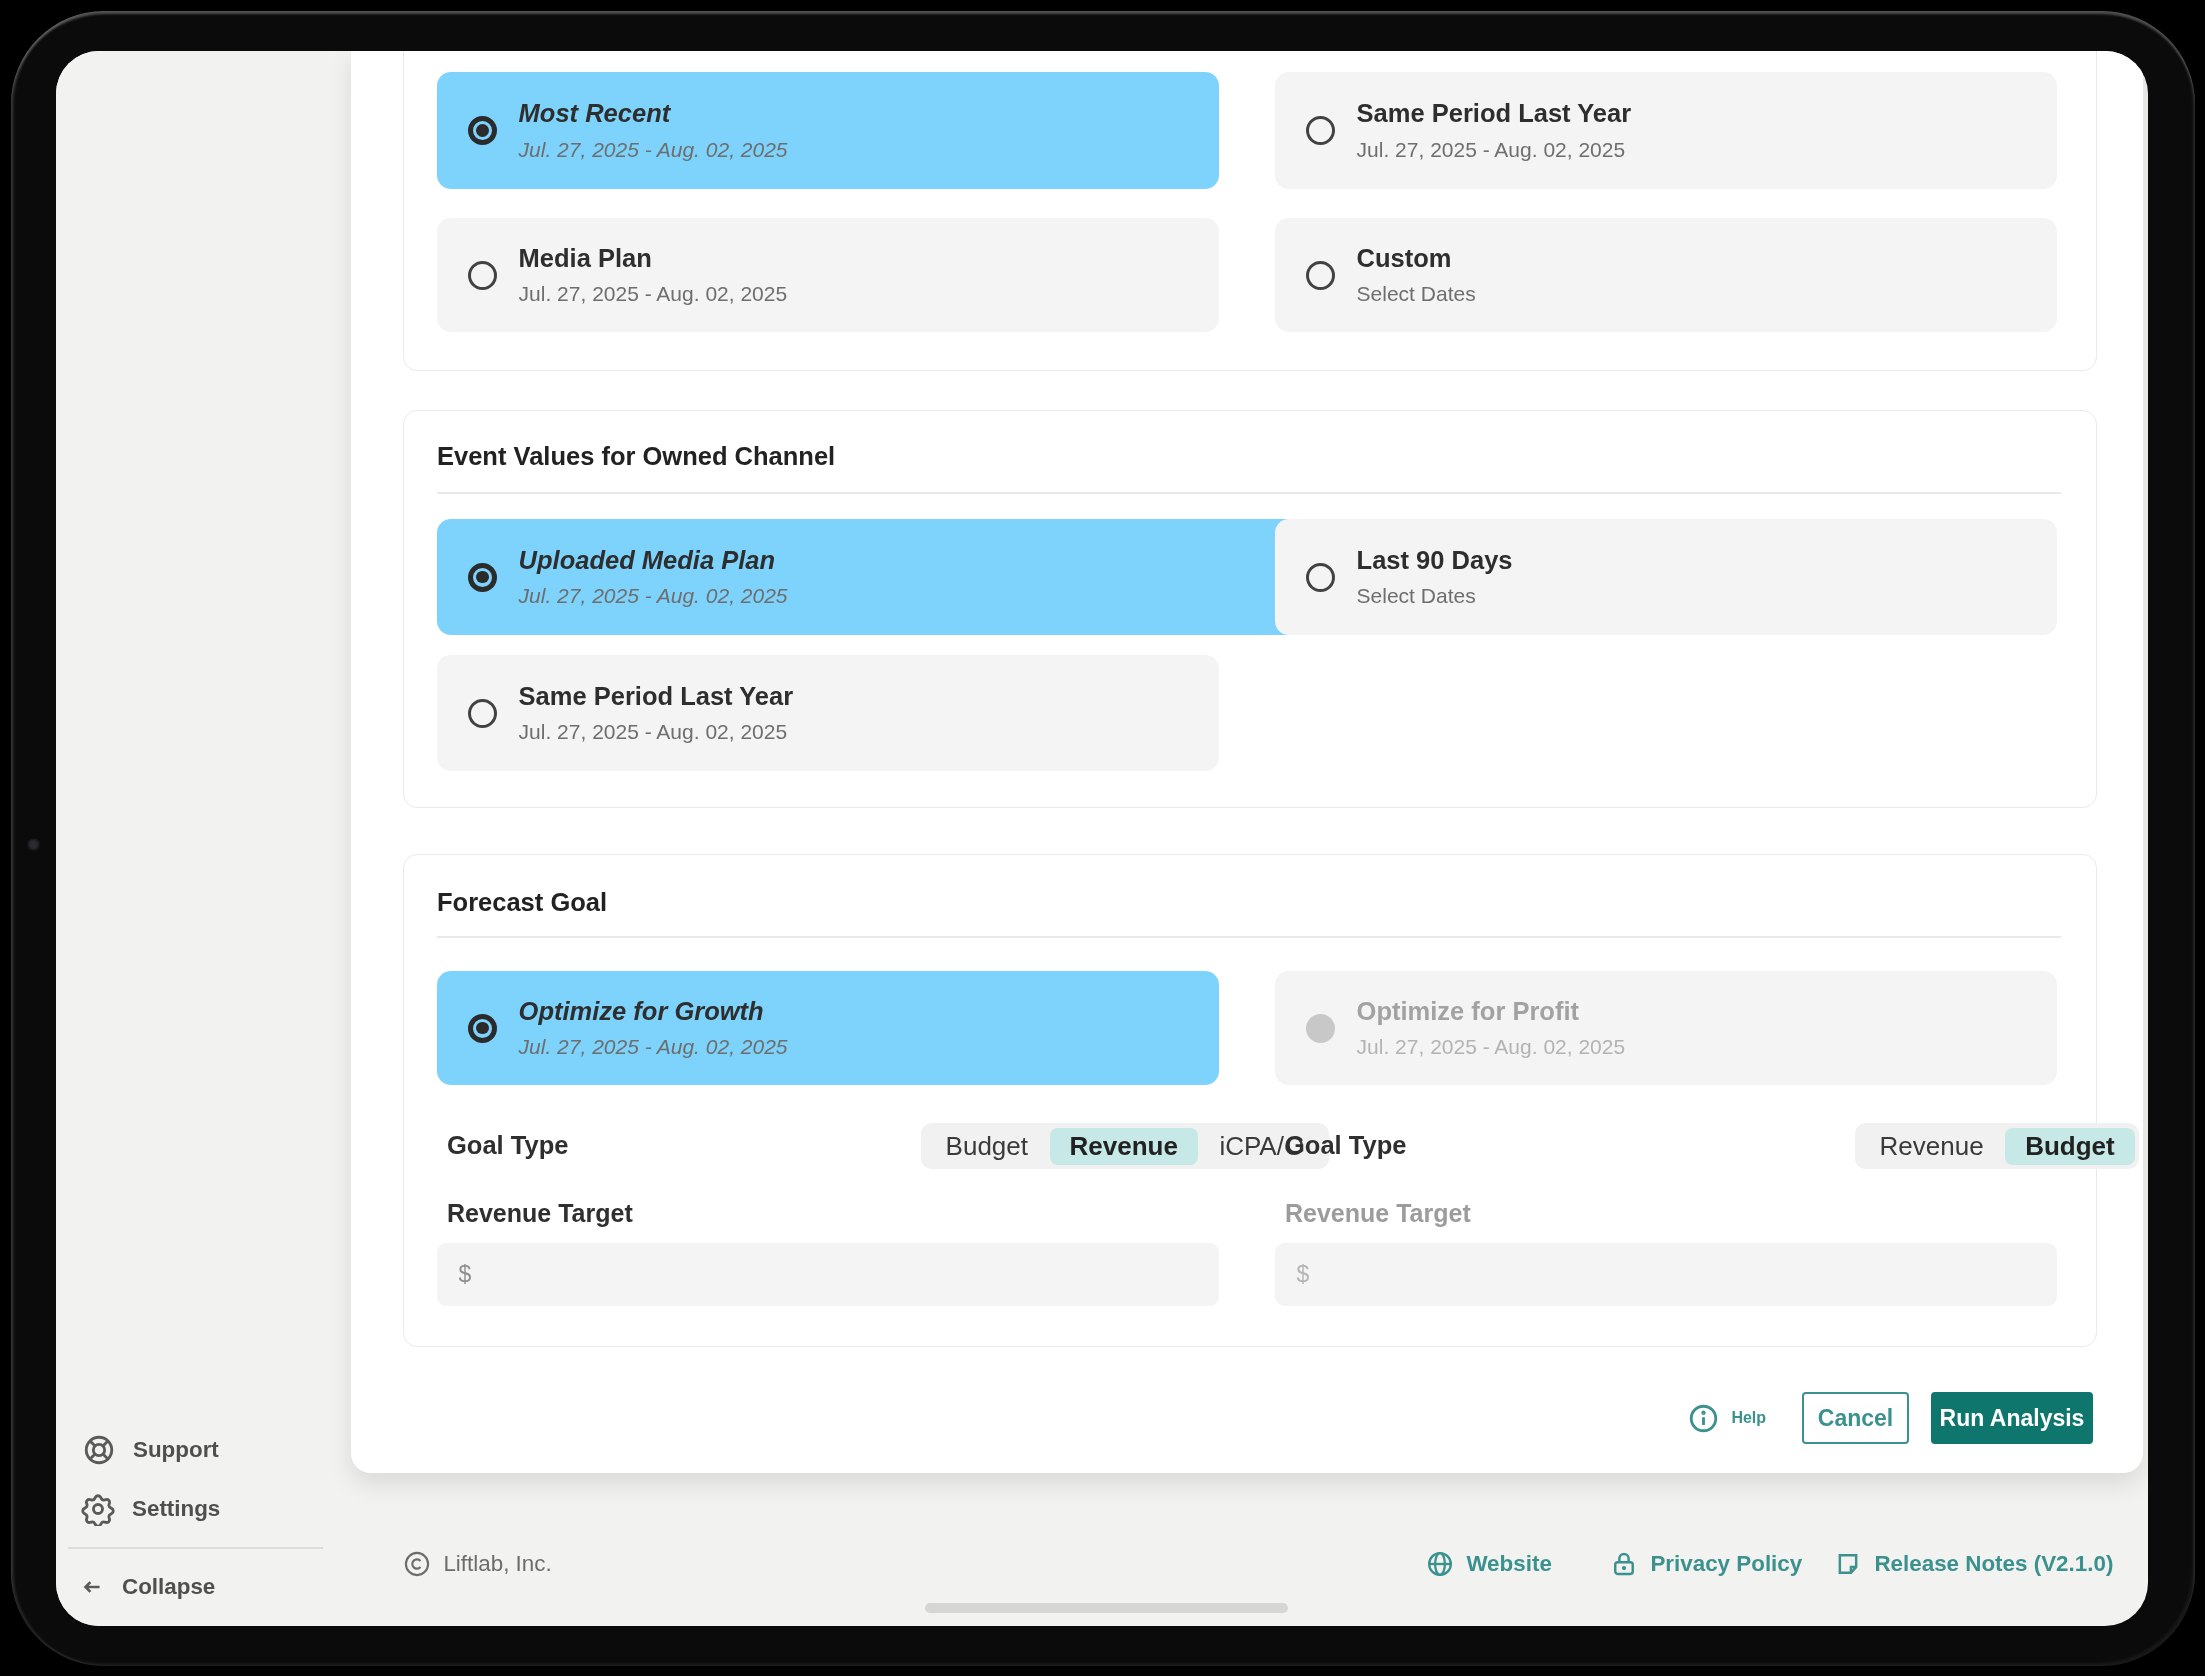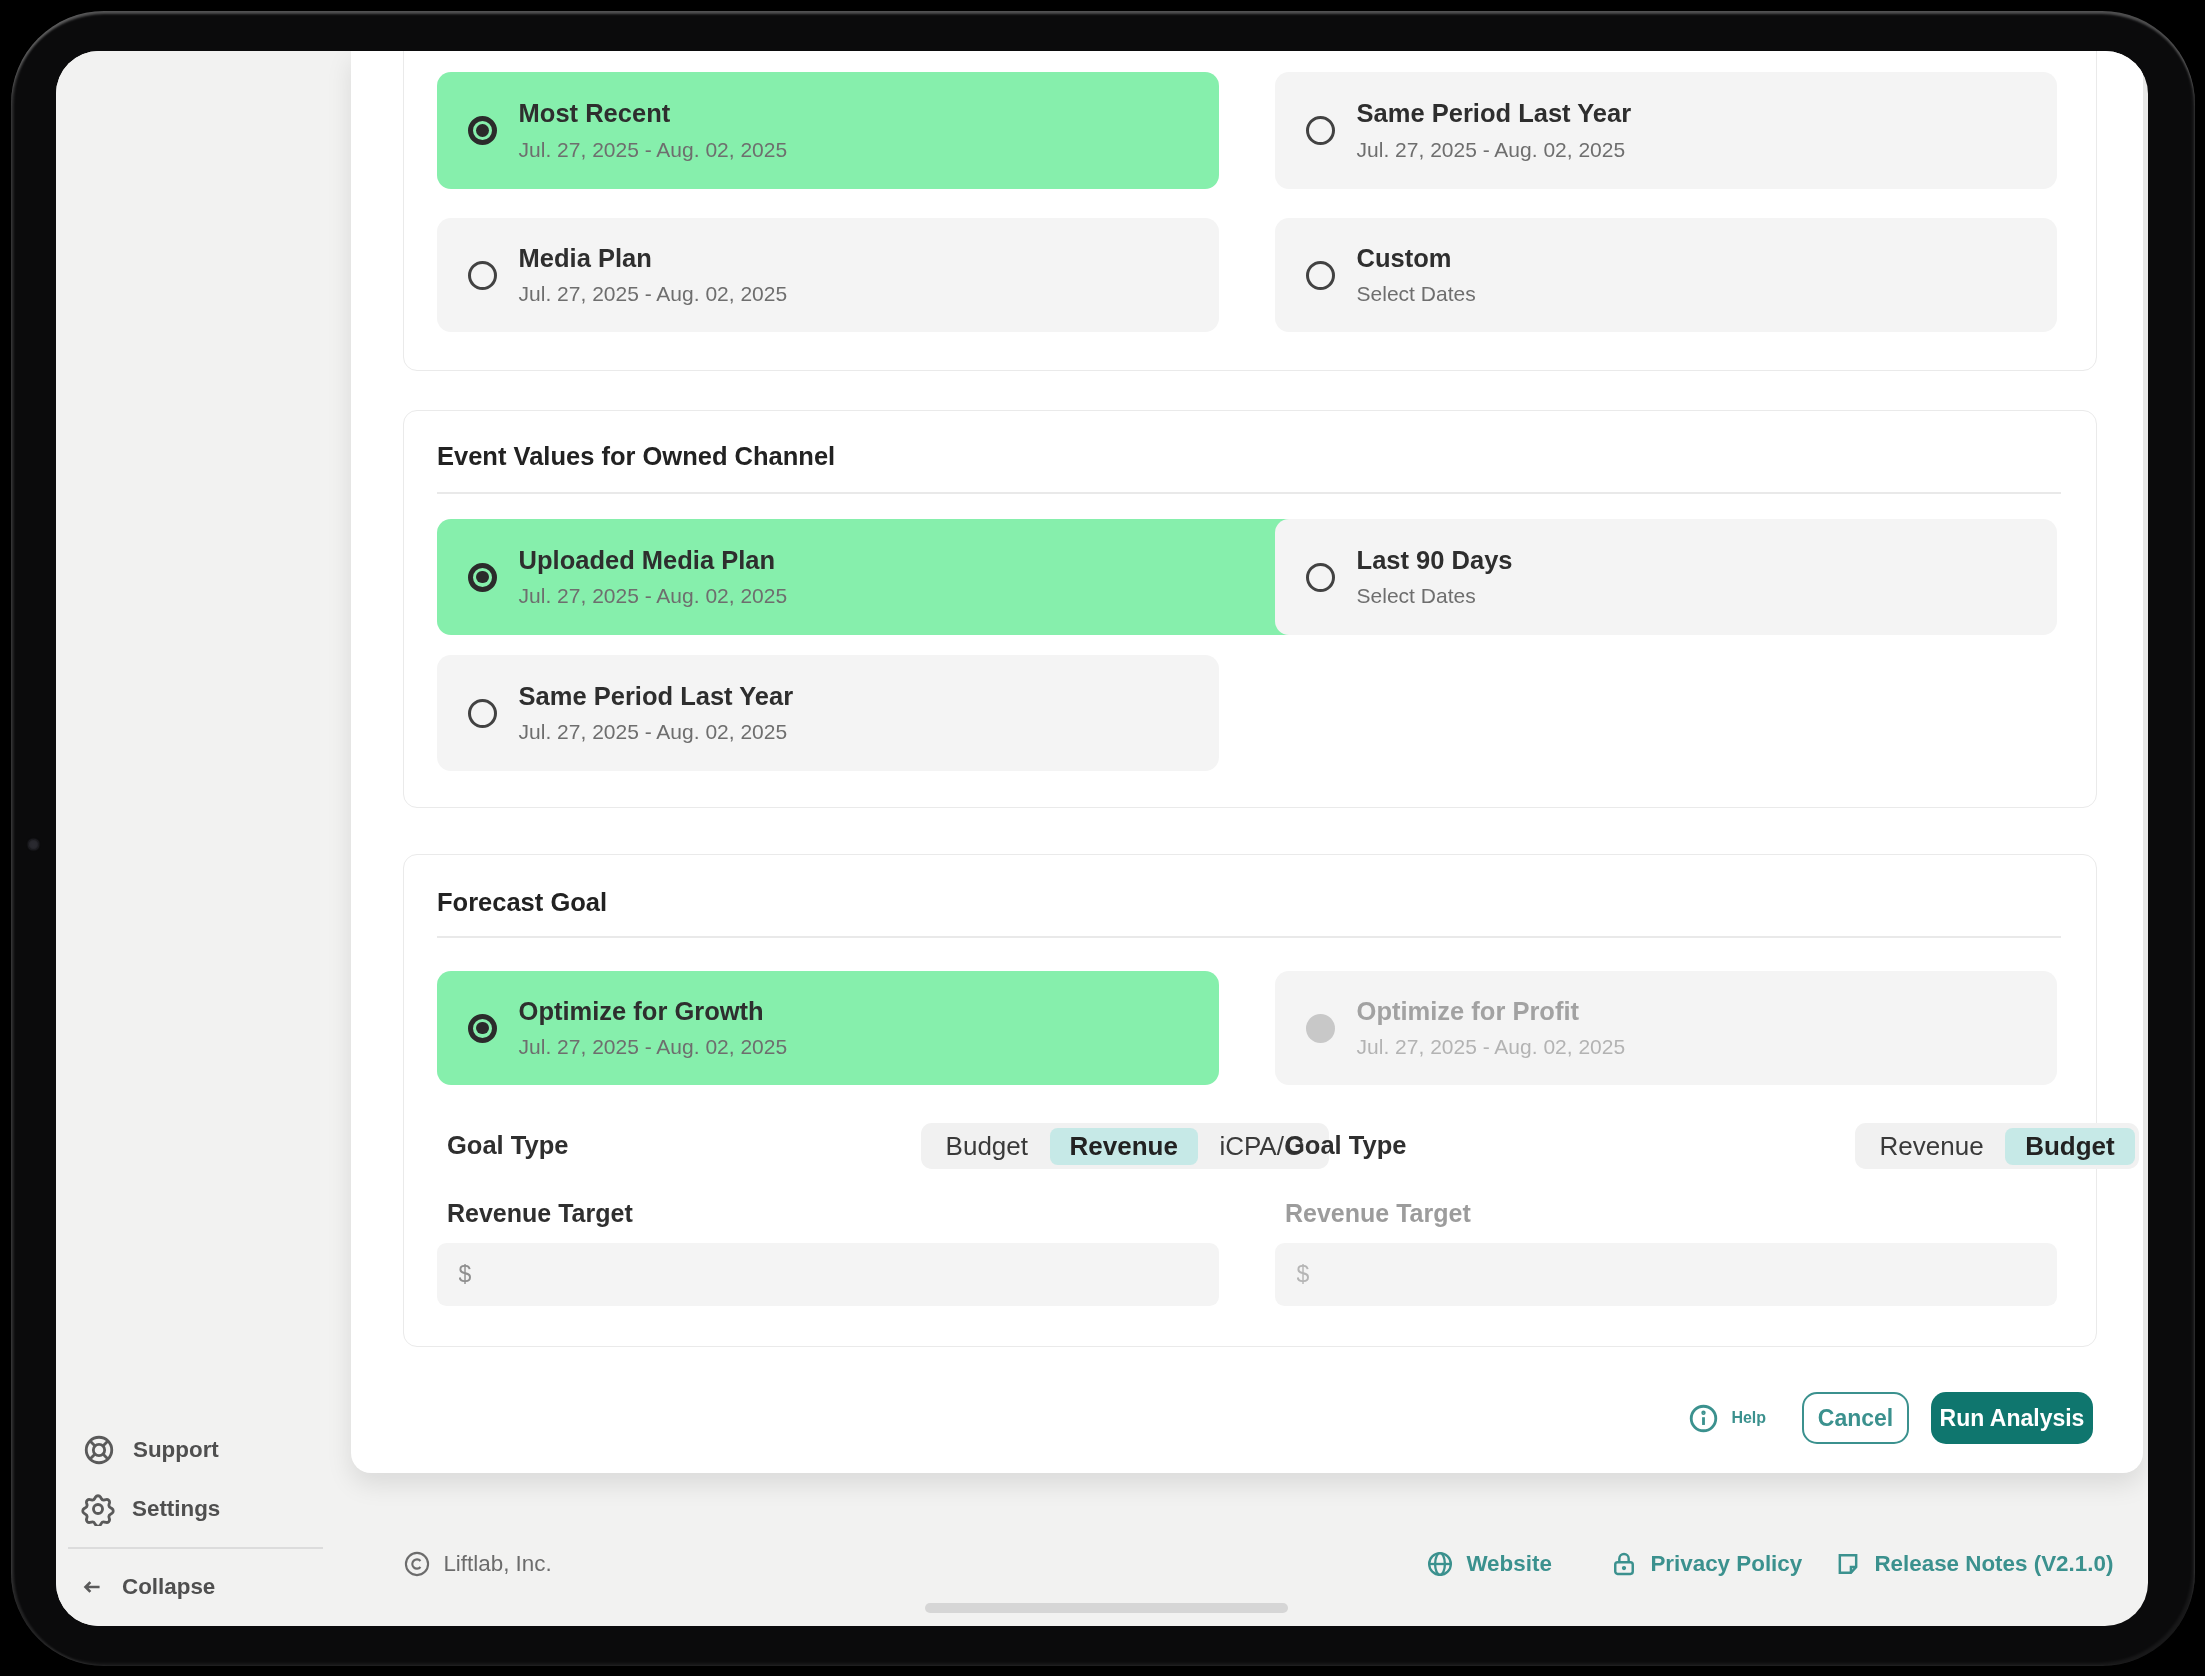--- a/index.html
+++ b/index.html
@@ -29,21 +29,21 @@
                    box-shadow:0 6.2px 17px rgba(0,0,0,.22);}
 
   
   .section{border:1.5px solid #eaeaea;border-radius:14px;background:#fff;}
   .section-title{font-size:25.5px;font-weight:700;color:#222;}
   .divider{height:1.5px;background:#e9e9e9;}
 
   
   .opt-card{border-radius:14px;background:#f4f4f4;display:flex;align-items:center;gap:21.6px;padding-left:31px;
             box-sizing:border-box;cursor:pointer;}
-  .opt-card.selected{background:#86efac;}
+  .opt-card.selected{background:#7dd3fc;font-style:italic;}
   .opt-card.disabled{cursor:default;}
   .opt-title{font-size:25.5px;font-weight:700;color:#2e2e2e;}
   .opt-sub{font-size:21px;color:#6e6e6e;margin-top:9.3px;}
   .opt-card.disabled .opt-title{color:#a2a2a2;}
   .opt-card.disabled .opt-sub{color:#b3b3b3;}
 
   .radio{width:29px;height:29px;border-radius:50%;border:3.9px solid #424242;flex:none;box-sizing:border-box;background:transparent;}
   .radio.checked{border:5.4px solid #2b2b2b;position:relative;}
   .radio.checked::after{content:"";position:absolute;inset:3.1px;border-radius:50%;background:#2b2b2b;}
   .radio.disabled{border:none;background:#c8c8c8;}
@@ -54,21 +54,21 @@
   .seg{background:#f1f1f1;border-radius:10.8px;display:flex;align-items:center;padding:4.6px;box-sizing:border-box;gap:1.5px;}
   .seg-chip{height:37px;display:flex;align-items:center;padding:0 20px;border-radius:7.7px;font-size:26px;color:#3a3a3a;cursor:pointer;white-space:nowrap;}
   .seg-chip.on{background:#c6e9e7;font-weight:700;color:#222;}
   .money-input{background:#f4f4f4;border:none;border-radius:9.3px;box-sizing:border-box;padding:0 0 0 21.6px;
                font-size:23px;color:#444;font-family:"Liberation Sans",sans-serif;outline:none;}
   .money-input::placeholder{color:#8f8f8f;}
   .money-input.muted::placeholder{color:#b5b5b5;}
 
   
   .help-btn{display:flex;align-items:center;gap:12.4px;color:#3b918e;font-size:16px;font-weight:700;cursor:pointer;height:52px;}
-  .btn{display:flex;align-items:center;justify-content:center;height:52px;border-radius:15px;font-size:23px;font-weight:700;
+  .btn{display:flex;align-items:center;justify-content:center;height:52px;border-radius:4px;font-size:23px;font-weight:700;
        box-sizing:border-box;cursor:pointer;}
   .btn.outline{border:2.3px solid #3b918e;color:#3b918e;background:#fff;}
   .btn.solid{background:#0f766e;color:#fff;}
 
   
   .foot-item{display:flex;align-items:center;gap:12.4px;height:31px;font-size:22.4px;}
   .foot-link{color:#3b918e;font-weight:700;cursor:pointer;}
   .copyright{color:#6c6c6c;font-weight:400;}
   .home-indicator{left:869px;top:1552px;width:363px;height:10px;border-radius:5.4px;background:#d6d6d6;}
 </style>

